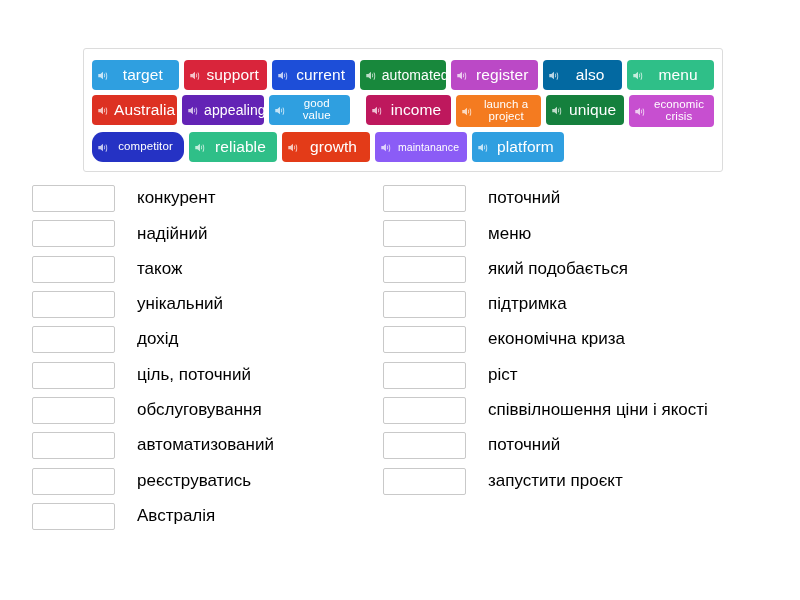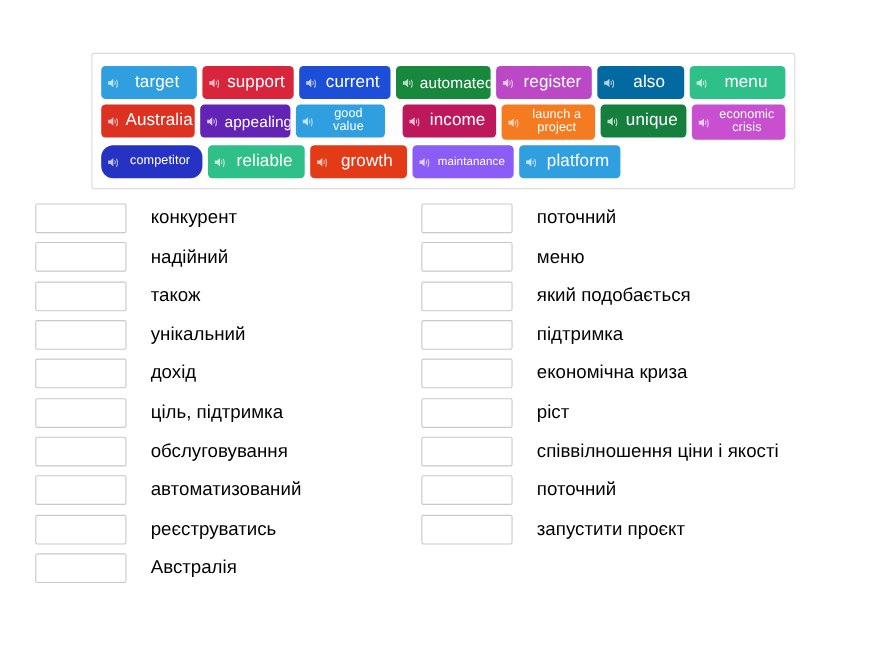--- a/index.html
+++ b/index.html
@@ -344,21 +344,21 @@
         <div class="answer-row">
           <div class="drop-slot"></div>
           <div class="answer-text">унікальний</div>
         </div>
         <div class="answer-row">
           <div class="drop-slot"></div>
           <div class="answer-text">дохід</div>
         </div>
         <div class="answer-row">
           <div class="drop-slot"></div>
-          <div class="answer-text">ціль, підтримка</div>
+          <div class="answer-text">ціль, поточний</div>
         </div>
         <div class="answer-row">
           <div class="drop-slot"></div>
           <div class="answer-text">обслуговування</div>
         </div>
         <div class="answer-row">
           <div class="drop-slot"></div>
           <div class="answer-text">автоматизований</div>
         </div>
         <div class="answer-row">

